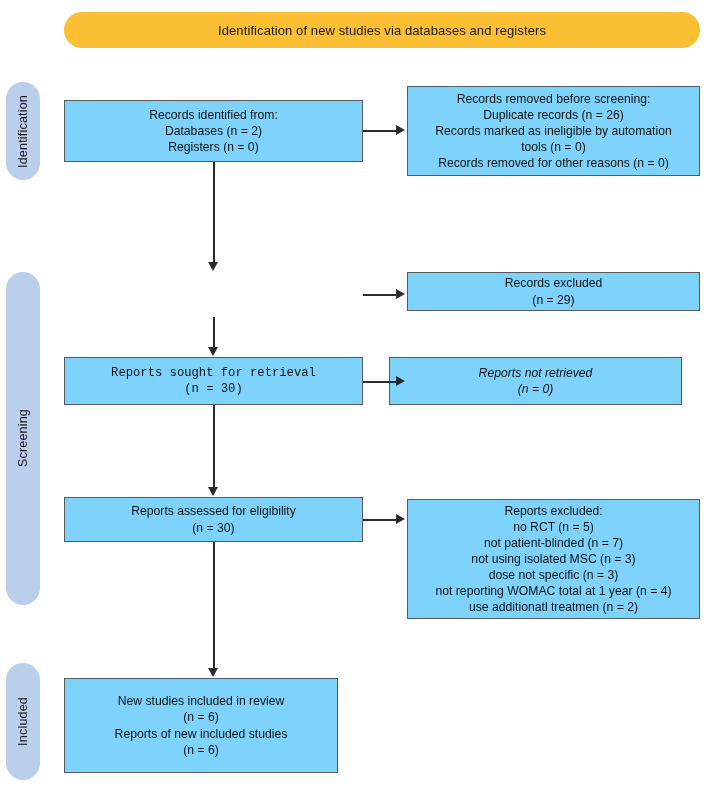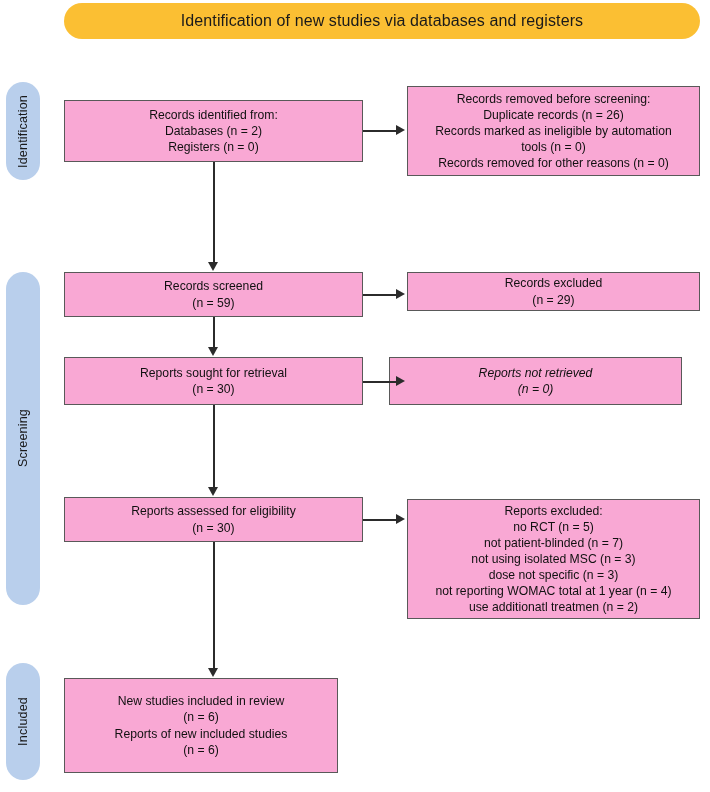--- a/index.html
+++ b/index.html
@@ -14,29 +14,29 @@
   #diagram {
     position: relative;
     width: 710px;
     height: 792px;
     background: #ffffff;
     overflow: hidden;
   }
   .banner {
     position: absolute;
     left: 64px;
-    top: 3px;
+    top: 12px;
     width: 636px;
     height: 36px;
     background: #fbbf33;
     border-radius: 18px;
     display: flex;
     align-items: center;
     justify-content: center;
-    font-size: 16px;
+    font-size: 13px;
     color: #1a1a1a;
     letter-spacing: 0.1px;
   }
   .stage-pill {
     position: absolute;
     left: 6px;
     width: 34px;
     background: #b9cfec;
     border-radius: 17px;
     display: flex;
@@ -47,21 +47,21 @@
     writing-mode: vertical-rl;
     transform: rotate(180deg);
     font-size: 12.5px;
     color: #1a1a1a;
     letter-spacing: 0.2px;
     white-space: nowrap;
   }
   .box {
     position: absolute;
     box-sizing: border-box;
-    background: #f9a8d4;
+    background: #7dd3fc;
     border: 1.6px solid #595959;
     display: flex;
     align-items: center;
     justify-content: center;
     text-align: center;
   }
   .box .box-text {
     font-size: 12.2px;
     line-height: 1.32;
     color: #111111;
@@ -116,31 +116,27 @@
   </div>
 
   <div class="box" style="left:407px; top:86px; width:293px; height:90px;">
     <div class="box-text">Records removed before screening:
 Duplicate records (n = 26)
 Records marked as ineligible by automation
 tools (n = 0)
 Records removed for other reasons (n = 0)</div>
   </div>
 
-  <div class="box" style="left:64px; top:272px; width:299px; height:45px;">
-    <div class="box-text">Records screened
-(n = 59)</div>
-  </div>
 
   <div class="box" style="left:407px; top:272px; width:293px; height:39px;">
     <div class="box-text">Records excluded
 (n = 29)</div>
   </div>
 
-  <div class="box" style="left:64px; top:357px; width:299px; height:48px;">
+  <div class="box" style="left:64px; top:357px; width:299px; height:48px;font-family:Liberation Mono, monospace;">
     <div class="box-text">Reports sought for retrieval
 (n = 30)</div>
   </div>
 
   <div class="box" style="left:389px; top:357px; width:293px; height:48px;font-style:italic;">
     <div class="box-text">Reports not retrieved
 (n = 0)</div>
   </div>
 
   <div class="box" style="left:64px; top:497px; width:299px; height:45px;">

